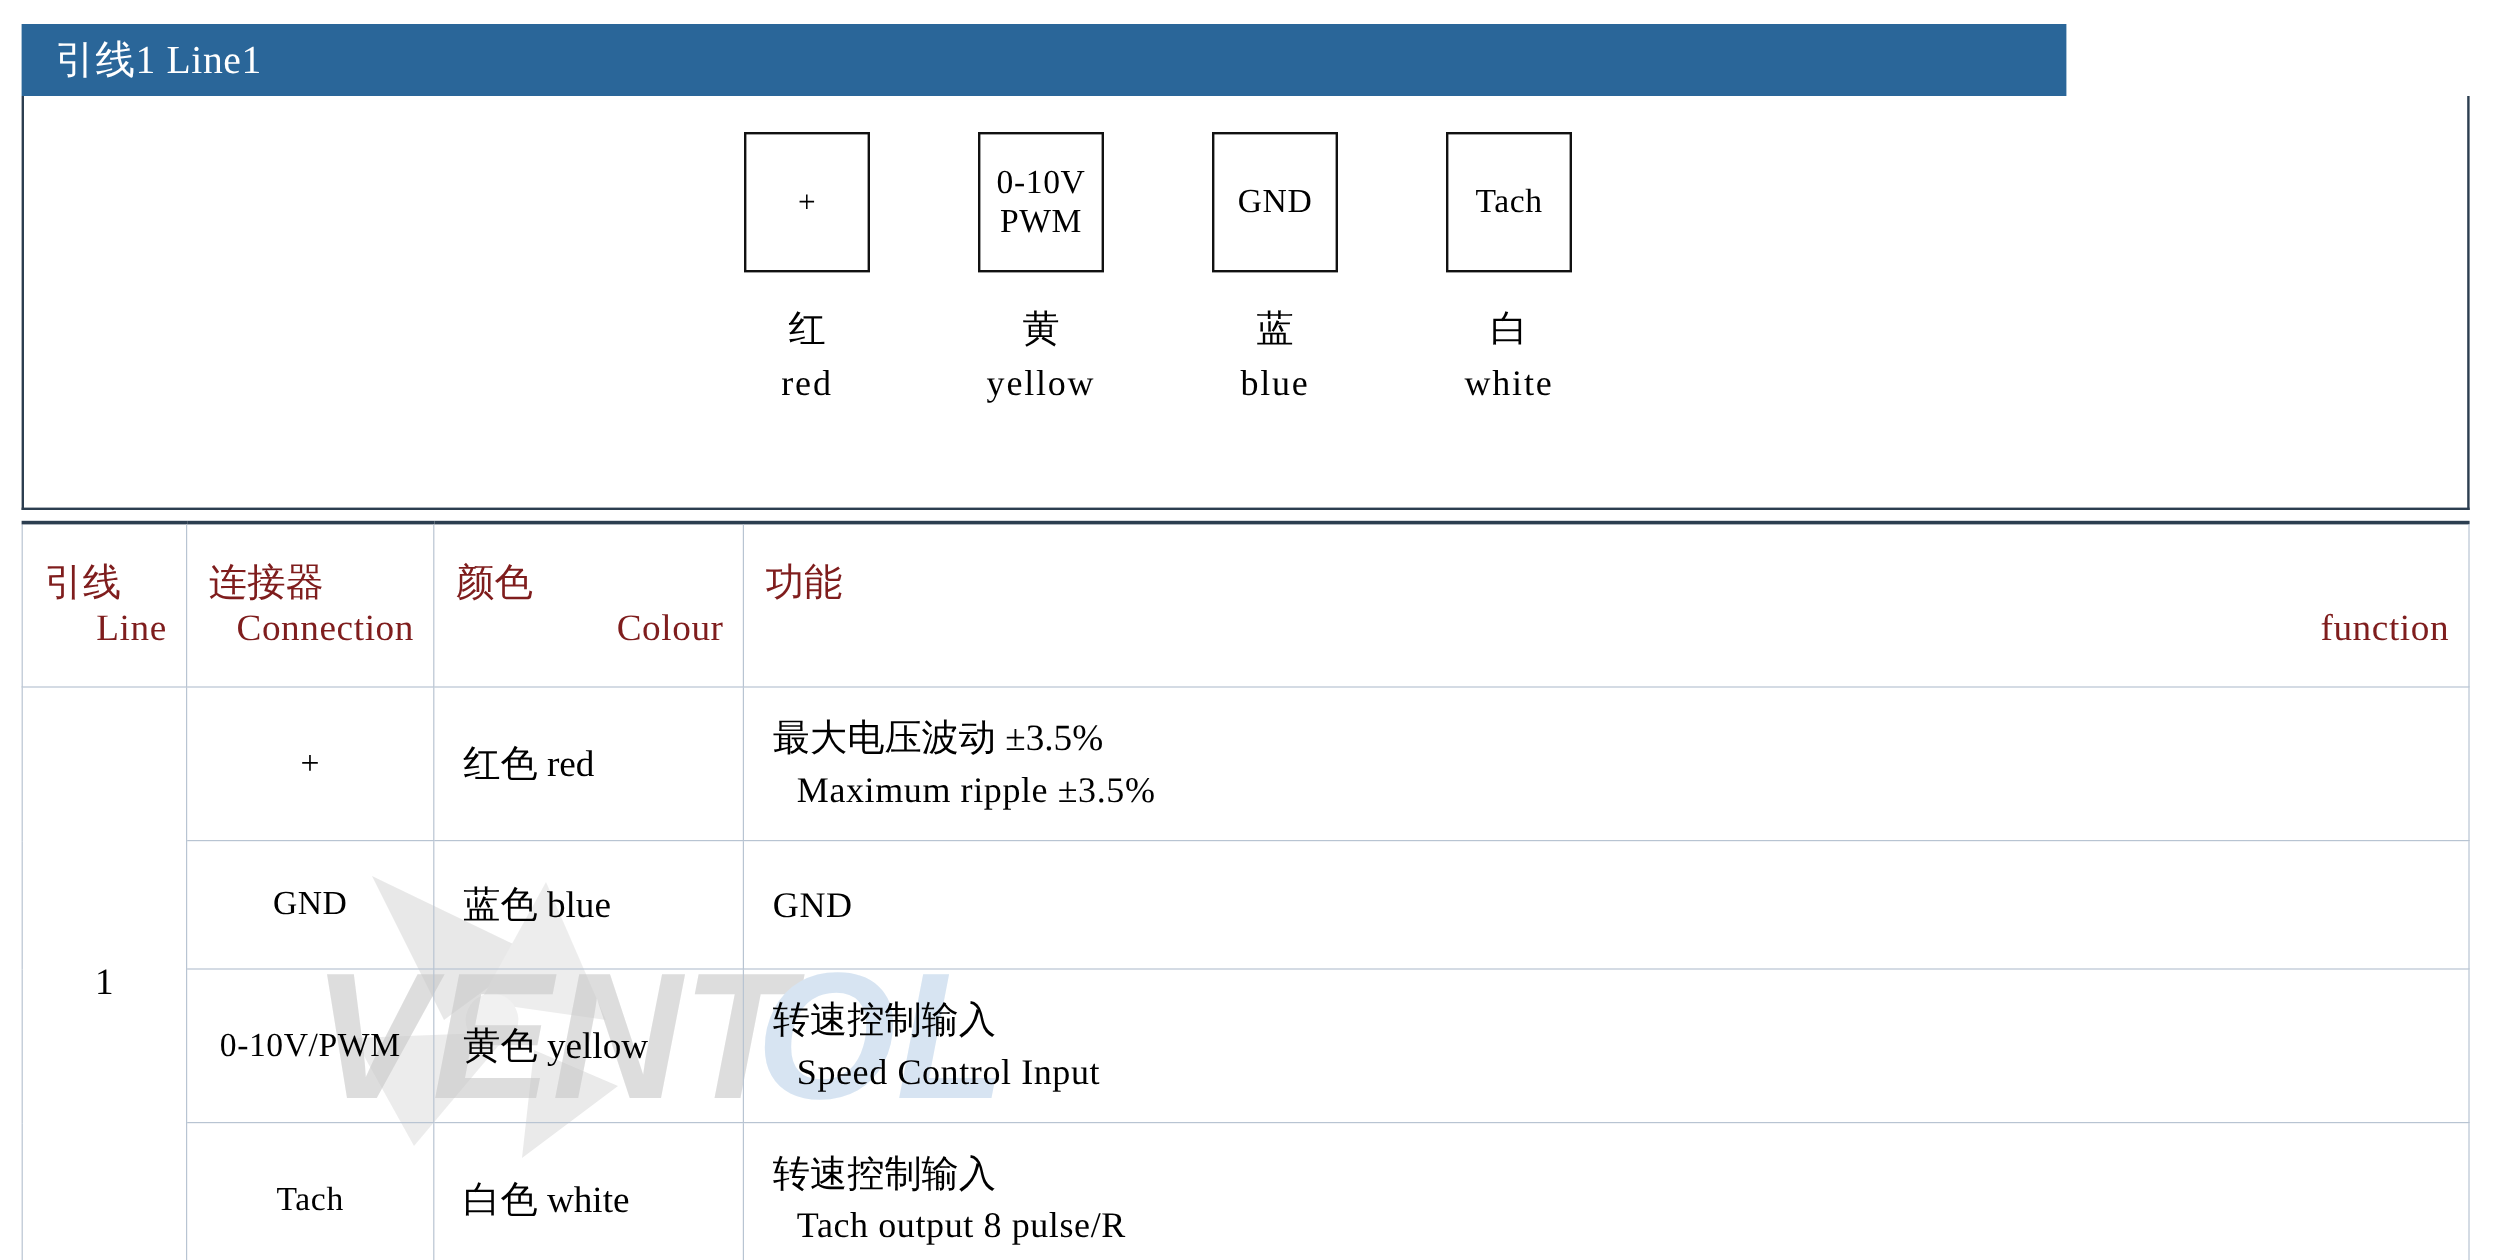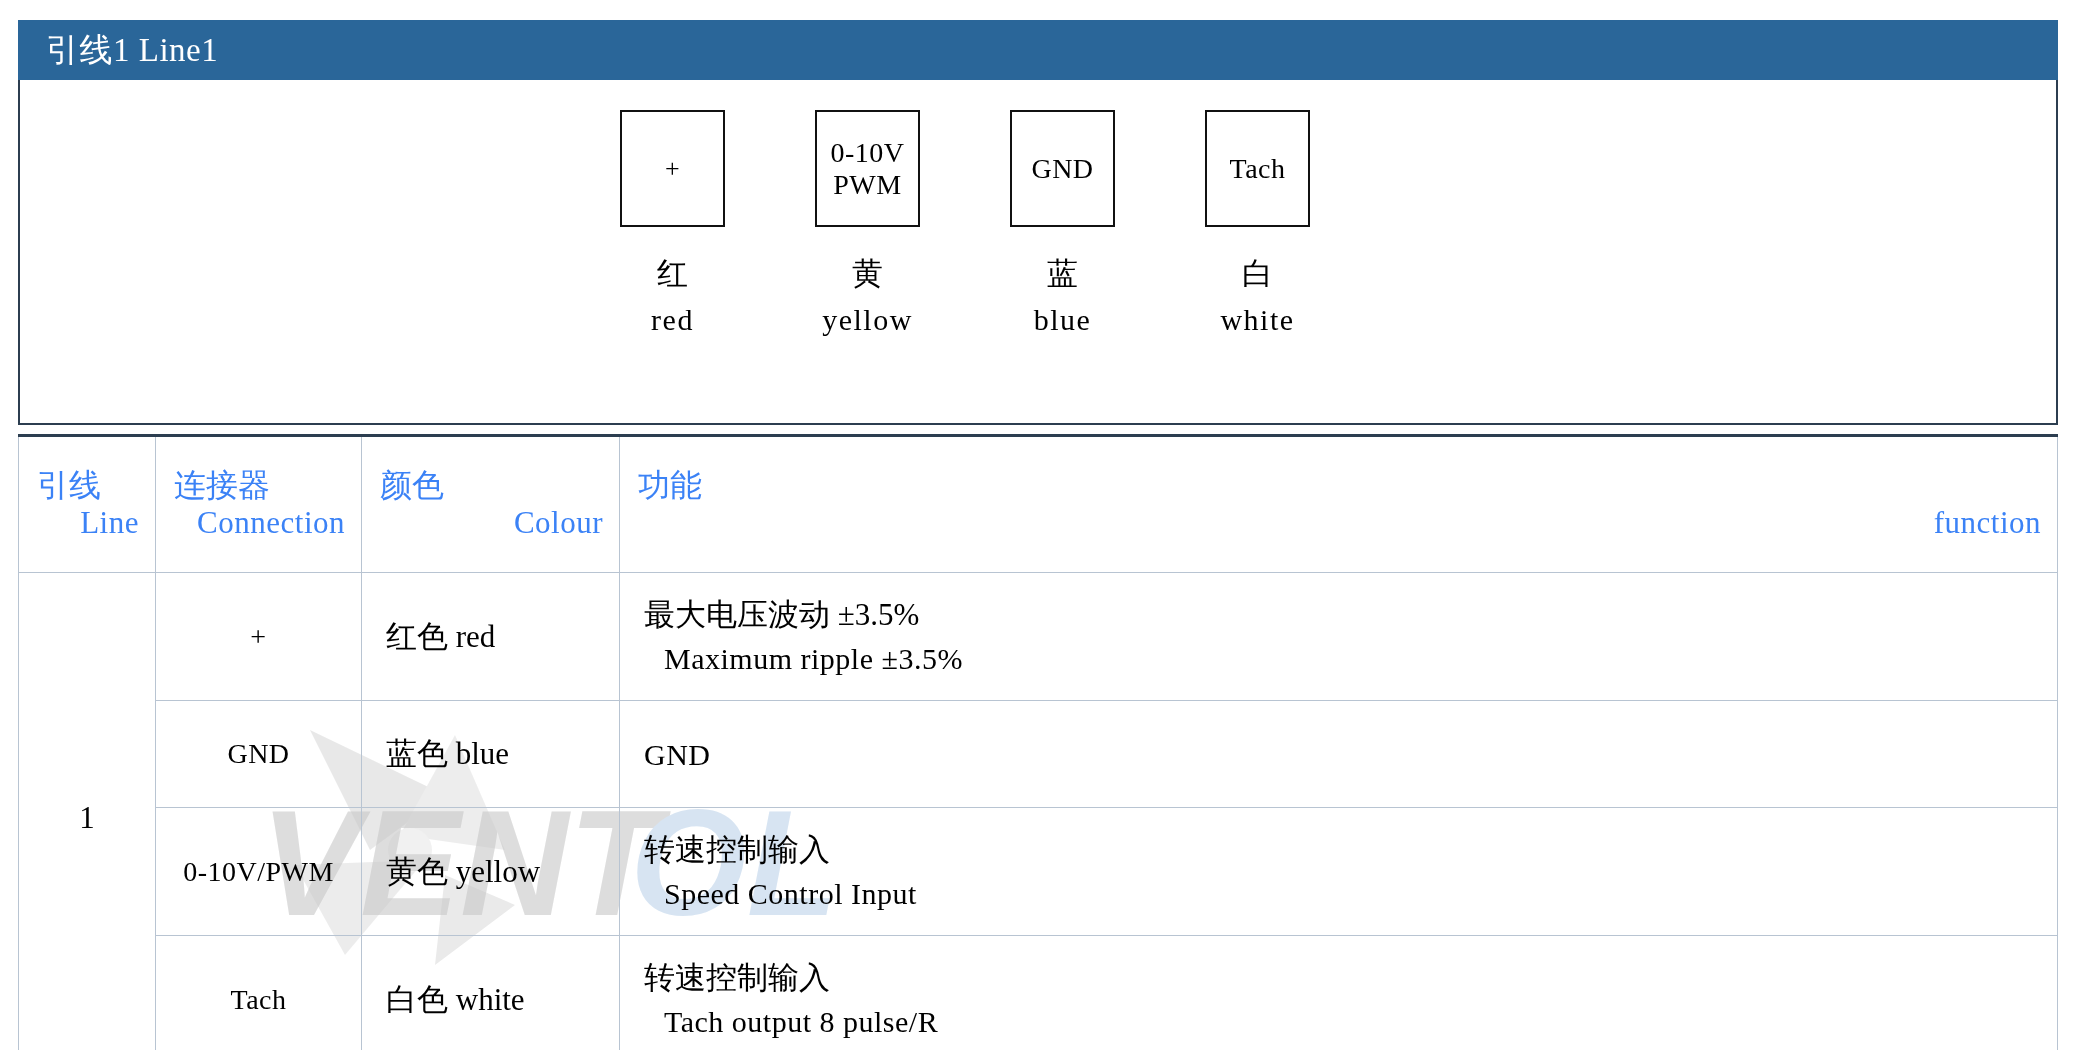--- a/index.html
+++ b/index.html
@@ -32,21 +32,21 @@
     height: 290px;
     pointer-events: none;
     z-index: 1;
   }
 
   
   .banner {
     position: absolute;
     left: 18px;
     top: 20px;
-    width: 2040px;
+    width: 1704px;
     height: 60px;
     background: #2a6699;
     box-sizing: border-box;
     z-index: 3;
   }
   .banner-title {
     position: absolute;
     left: 28px;
     top: 50%;
     transform: translateY(-50%);
@@ -140,21 +140,21 @@
     background: transparent;
   }
   .spec-table .col-line   { width: 137px; }
   .spec-table .col-conn   { width: 206px; }
   .spec-table .col-colour { width: 258px; }
 
   .hdr td {
     border-top: 3px solid #2c3e50;
     border-bottom: 1px solid #b8c4d2;
     height: 115px;
-    color: #3b82f6;
+    color: #7f1d1d;
     padding-left: 18px;
   }
   .hdr .cn {
     display: block;
     font-size: 32px;
     line-height: 1.18;
     white-space: nowrap;
   }
   .hdr .en {
     display: block;

